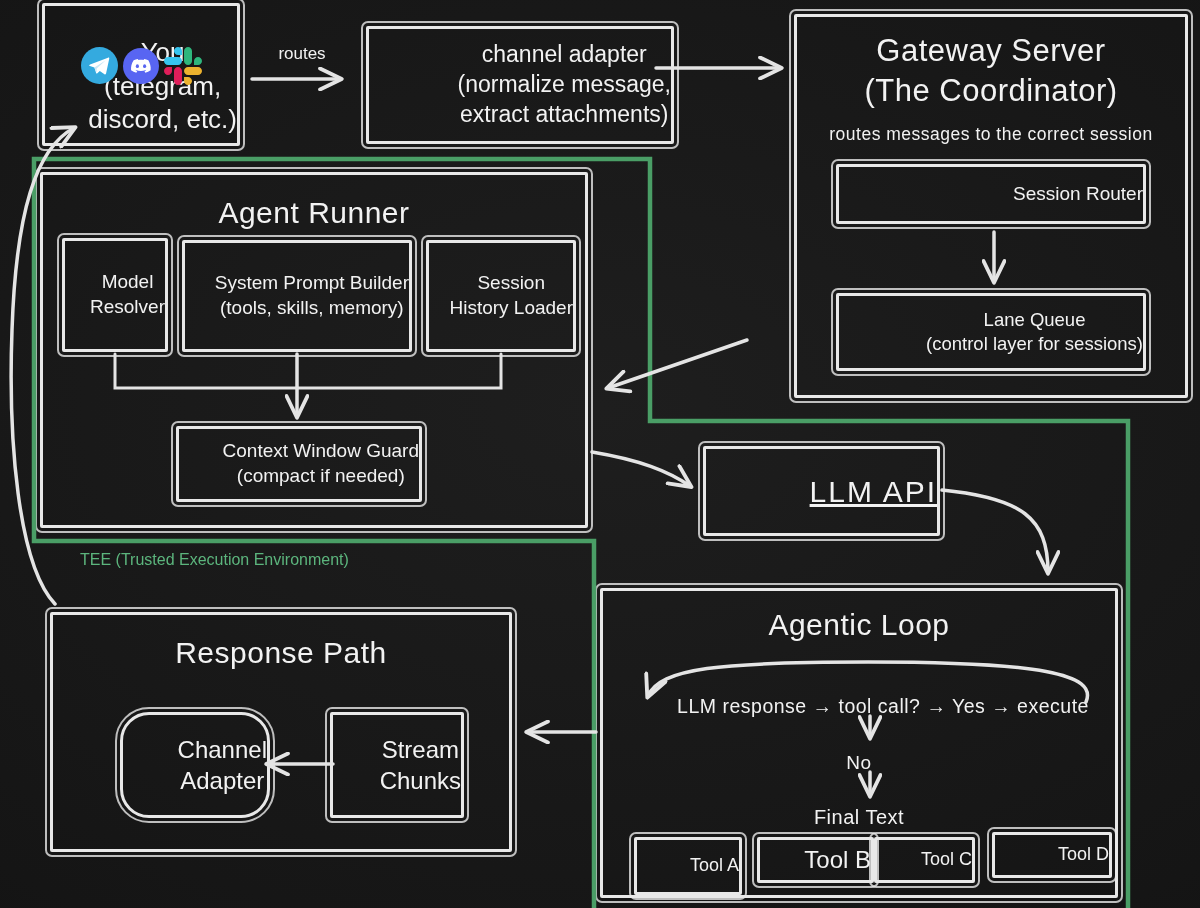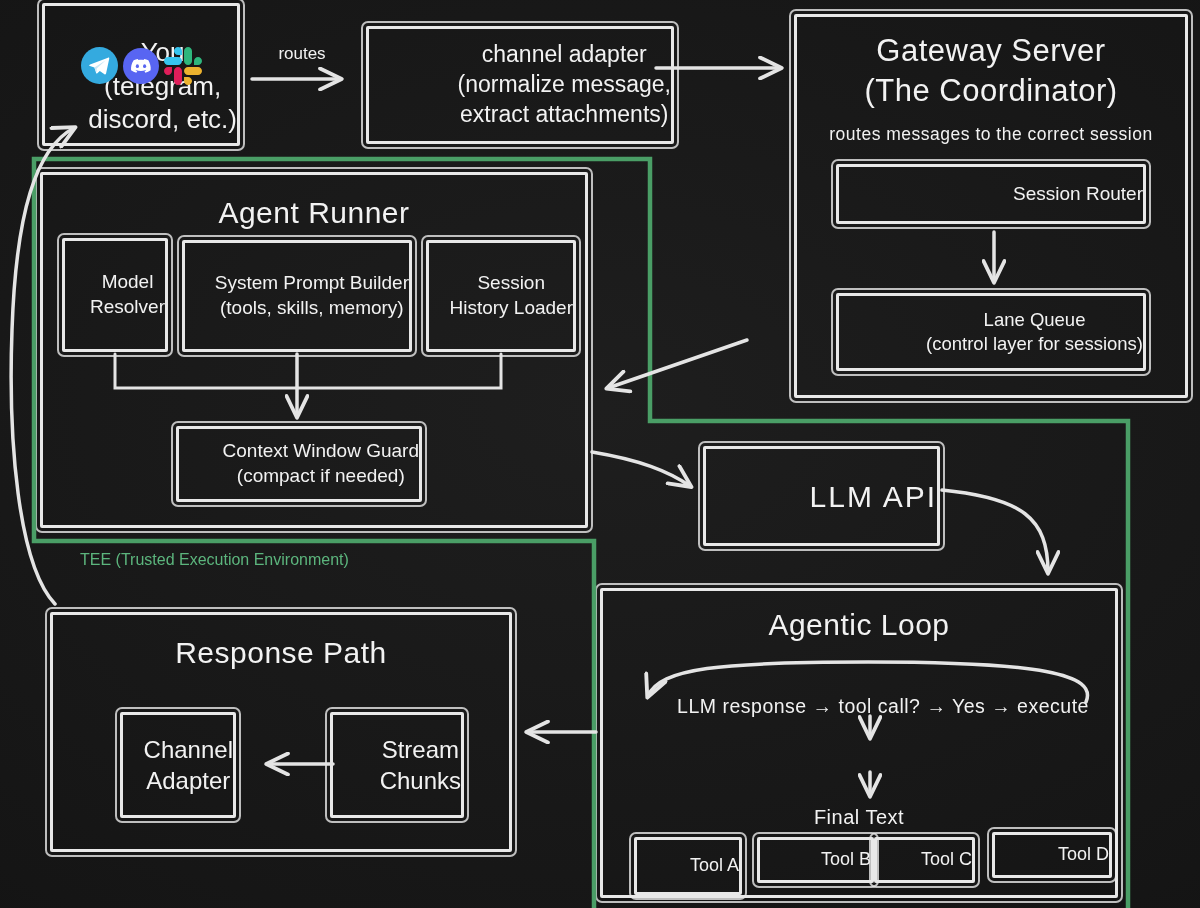--- a/index.html
+++ b/index.html
@@ -104,45 +104,46 @@
       <span>Session Router</span>
     </div>
     <div class="box" style="left:39px; top:276px; width:310px; height:78px; font-size:18.5px;">
       <span>Lane Queue
 (control layer for sessions)</span>
     </div>
   </div>
 
   <div class="label-abs" style="left:80px; top:551px; width:480px; text-align:left; font-size:16px; color:var(--tee-label);">TEE (Trusted Execution Environment)</div>
 
-  <div class="box" style="left:703px; top:446px; width:237px; height:100px; font-size:30px; letter-spacing:2px;">
+  <div class="box" style="left:703px; top:446px; width:237px; height:90px; font-size:30px; letter-spacing:2px;text-decoration:underline;">
     <span>LLM API</span>
   </div>
 
   <div class="box container" style="left:600px; top:588px; width:518px; height:310px;">
     <div class="title" style="top:14px; font-size:30px;">Agentic Loop</div>
     <div class="title" style="top:103px; font-size:19.5px;padding-left:48px;">LLM response → tool call? → Yes → execute</div>
+    <div class="title" style="top:160px; font-size:19px;">No</div>
     <div class="title" style="top:213px; font-size:20px;">Final Text</div>
     <div class="box" style="left:31px; top:246px; width:108px; height:58px; font-size:18px;">
       <span>Tool A</span>
     </div>
-    <div class="box" style="left:154px; top:246px; width:117px; height:46px; font-size:18px;">
+    <div class="box" style="left:154px; top:246px; width:117px; height:46px; font-size:24px;">
       <span>Tool B</span>
     </div>
     <div class="box" style="left:271px; top:246px; width:101px; height:46px; font-size:18px;">
       <span>Tool C</span>
     </div>
     <div class="box" style="left:389px; top:241px; width:120px; height:46px; font-size:18px;">
       <span>Tool D</span>
     </div>
   </div>
 
   <div class="box container" style="left:50px; top:612px; width:462px; height:240px;">
     <div class="title" style="top:18px; font-size:30px;">Response Path</div>
-    <div class="box" style="left:67px; top:97px; width:116px; height:106px; font-size:24px;">
+    <div class="box" style="left:67px; top:97px; width:150px; height:106px; font-size:24px;border-radius:29px;">
       <span>Channel
 Adapter</span>
     </div>
     <div class="box" style="left:277px; top:97px; width:134px; height:106px; font-size:24px;">
       <span>Stream
 Chunks</span>
     </div>
   </div>
 
   <svg class="overlay" width="1200" height="908" viewBox="0 0 1200 908">

